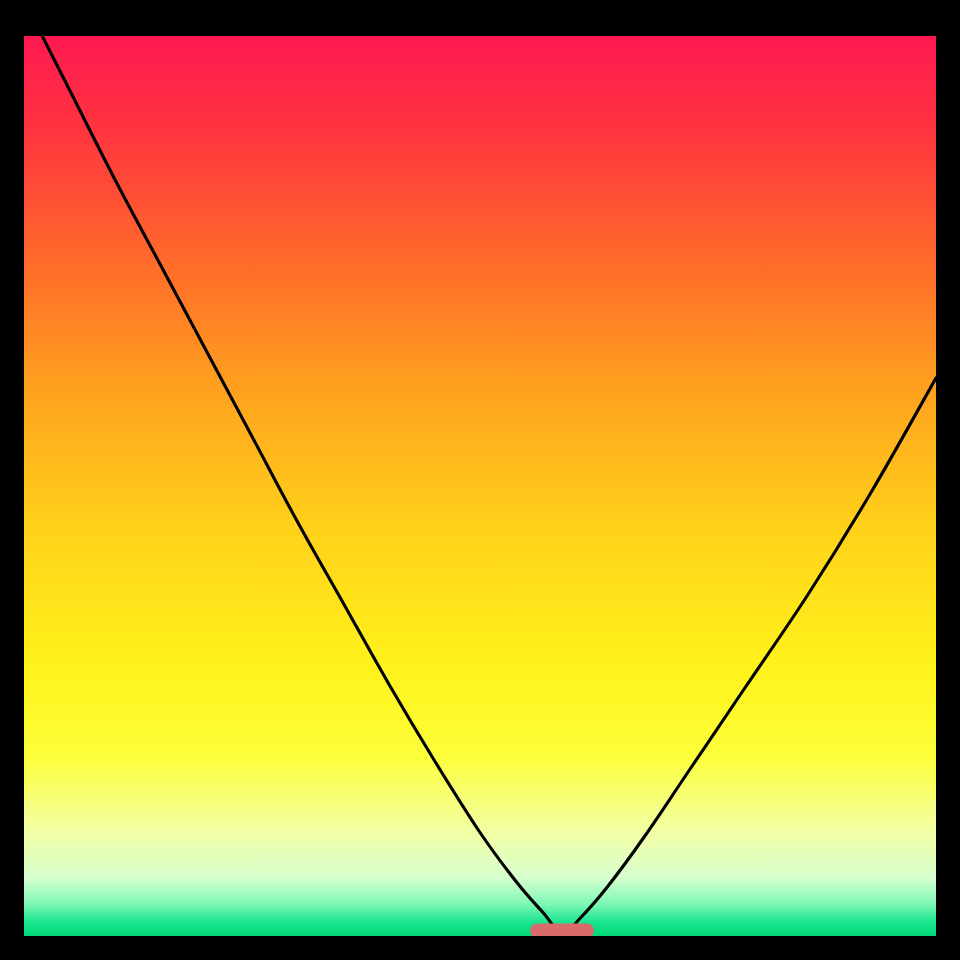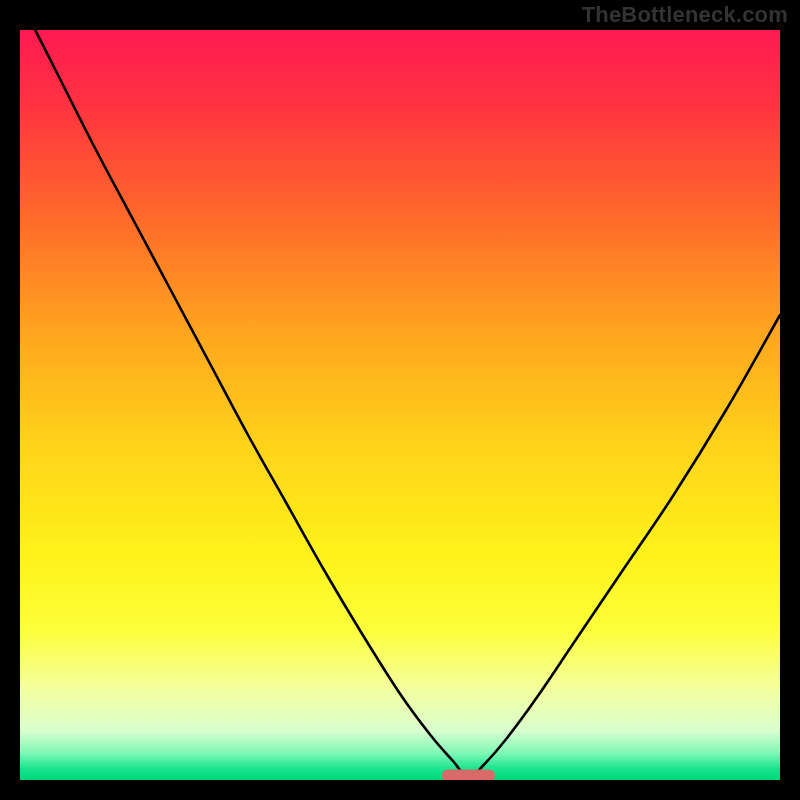--- a/index.html
+++ b/index.html
@@ -38,21 +38,20 @@
     display: block;
     width: 100%;
     height: 100%;
   }
 </style>
 </head>
 <body>
 
 <div class="frame">
 
-  <div class="watermark">TheBottleneck.com</div>
 
   <div class="plot">
     <svg viewBox="0 0 760 750" preserveAspectRatio="none">
       <defs>
         <linearGradient id="bg-grad" x1="0" y1="0" x2="0" y2="1">
             <stop offset="0.00%" stop-color="#ff1a52"></stop>
             <stop offset="10.00%" stop-color="#ff3340"></stop>
             <stop offset="25.00%" stop-color="#ff6a2a"></stop>
             <stop offset="40.00%" stop-color="#ffa41e"></stop>
             <stop offset="55.00%" stop-color="#ffd21a"></stop>

